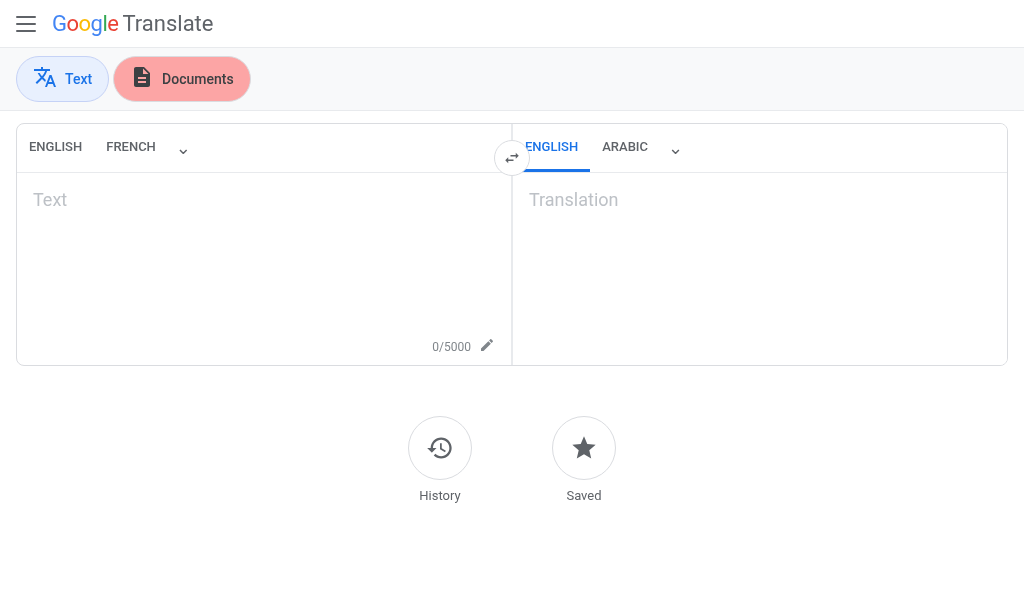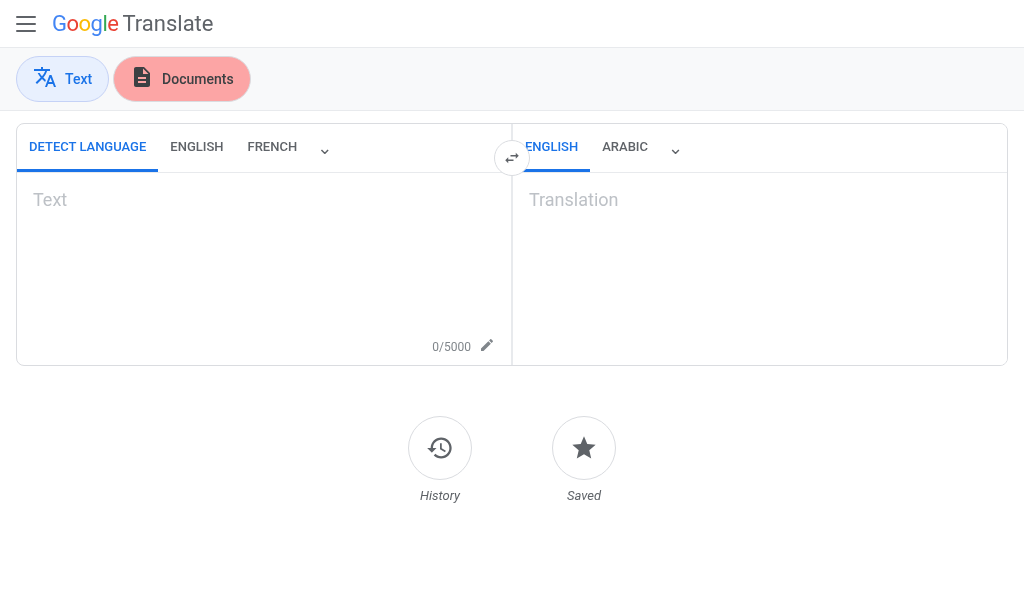--- a/index.html
+++ b/index.html
@@ -255,21 +255,20 @@
       align-items: center;
       justify-content: center;
       background: #fff;
       font-size: 24px;
       color: #5f6368;
     }
 
     .bottom-icon-label {
       font-size: 13px;
       color: #5f6368;
-      font-style: italic;
     }
 
     
     .svg-icon {
       width: 24px;
       height: 24px;
     }
   </style>
 </head>
 <body>
@@ -304,21 +303,20 @@
       </svg>
     </span>
     <span>Documents</span>
   </div>
 </div>
 
 <div class="translator">
 
   <div class="source-panel">
     <div class="source-lang-bar">
-      <div class="lang-tab active">DETECT LANGUAGE</div>
       <div class="lang-tab">ENGLISH</div>
       <div class="lang-tab">FRENCH</div>
       <button class="chevron-btn">⌄</button>
     </div>
     <div class="source-textarea-wrapper">
       <textarea class="source-textarea" placeholder="Text" style=""></textarea>
     </div>
     <div class="char-count-row">
       <span class="char-count">0/5000</span>
       <span class="edit-icon">

